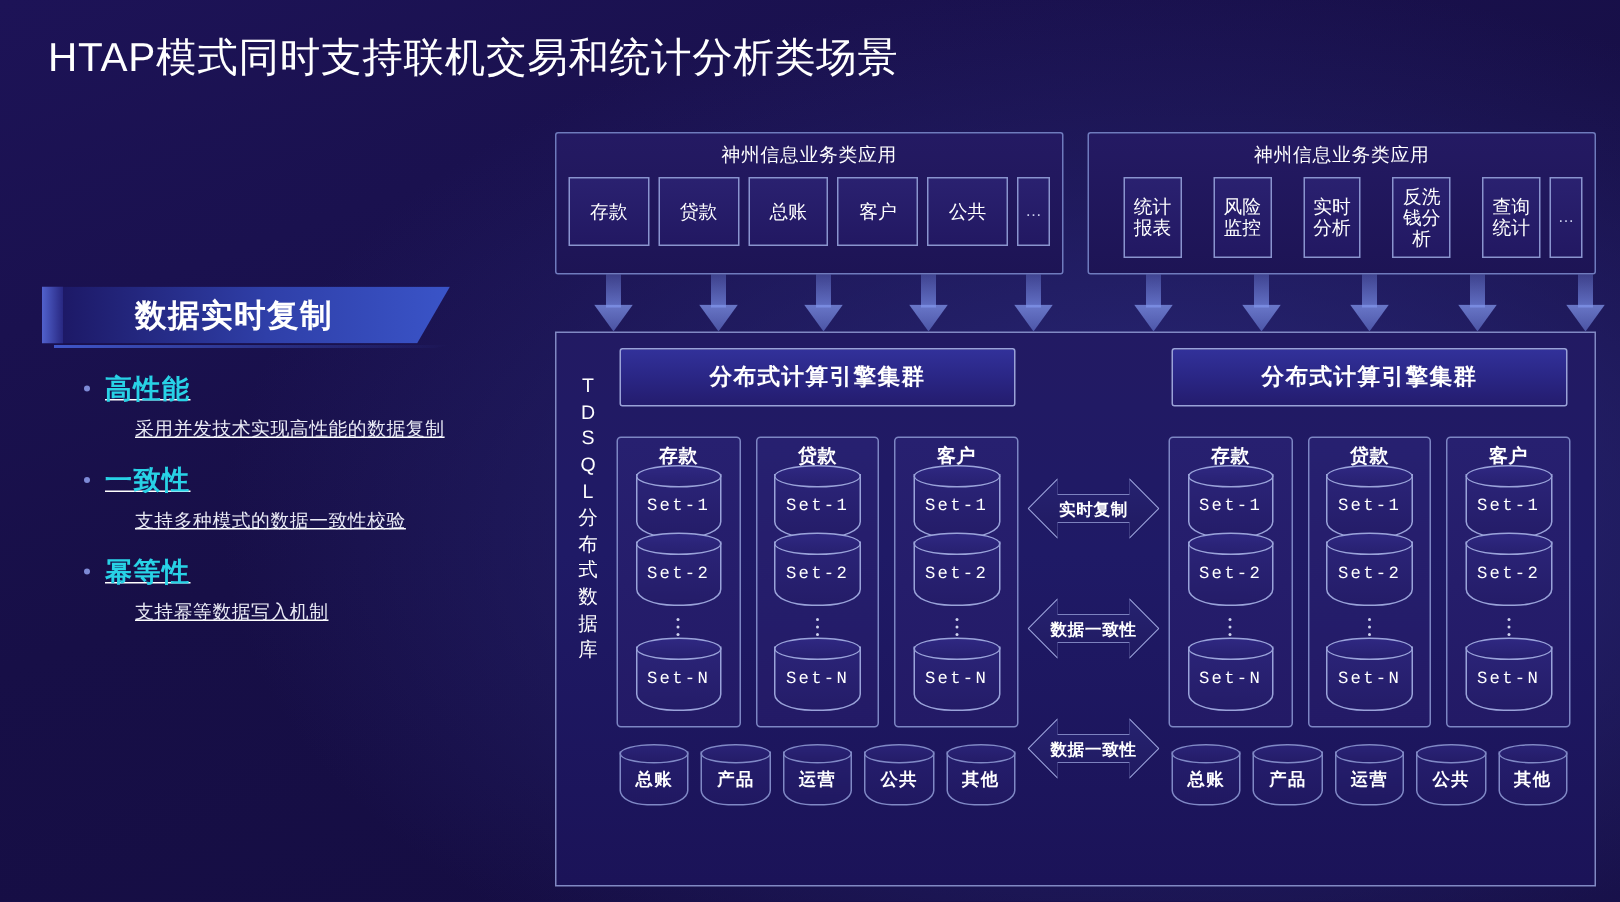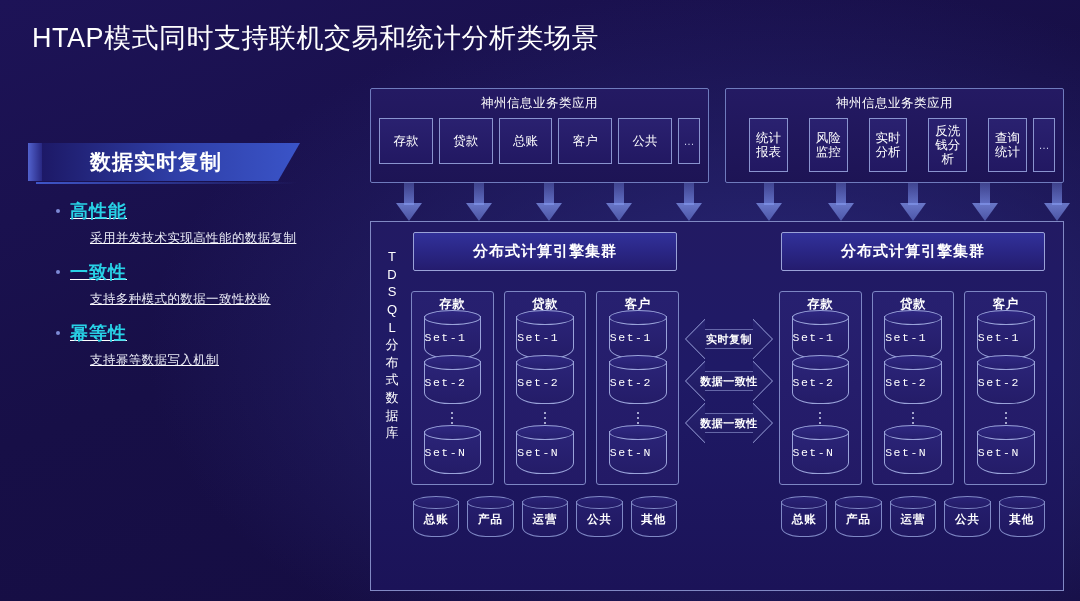--- a/index.html
+++ b/index.html
@@ -18,21 +18,21 @@
   .page-title{
     position:absolute; left:32px; top:20px;
     font-size:27px; font-weight:400; letter-spacing:.5px;
     color:#ffffff; white-space:nowrap;
   }
 
   
   .left-panel{ position:absolute; left:28px; top:143px; width:330px; }
   .banner{
     position:relative; height:38px; width:272px;
-    display:flex; align-items:center;
+    display:flex; align-items:center;margin-top:48px;
   }
   .banner-bg{
     position:absolute; inset:0;
     background:linear-gradient(90deg,#1b1560 0%, #2f3fa8 55%, #3a54c8 100%);
     clip-path: polygon(0 0, 100% 0, calc(100% - 22px) 100%, 0 100%);
   }
   .banner-edge{
     position:absolute; left:0; top:0; width:14px; height:100%;
     background:linear-gradient(90deg,#5b6fe0,#2a2a86);
     clip-path: polygon(0 0, 100% 0, 100% 100%, 0 100%);
@@ -116,21 +116,21 @@
     display:flex; flex-direction:column; align-items:center;
     padding-top:18px; gap:4px;
     font-size:13px; color:#ffffff; letter-spacing:0;
   }
   .vlabel span{ line-height:1.05; }
 
   .clusters{ flex:1; display:flex; align-items:flex-start; }
   .cluster{ flex:1; min-width:0; }
   .mid-arrows{
     width:92px; flex:none; padding-top:86px;
-    display:flex; flex-direction:column; align-items:center; 
+    display:flex; flex-direction:column; align-items:center; gap:38px;
   }
 
   .engine{
     border:1px solid #9aa2d8; border-radius:2px;
     background:linear-gradient(180deg,#32319a 0%,#2a2685 50%,#241c6e 100%);
     text-align:center; font-size:15px; font-weight:bold; color:#fff;
     padding:9px 4px; letter-spacing:1px;
     margin:0 6px 20px 6px;
   }
 
@@ -138,21 +138,21 @@
   .set-col{
     flex:1; border:1px solid #7d86c4; border-radius:3px;
     background:linear-gradient(180deg,#272070 0%,#231a66 100%);
     padding:4px 6px 8px 6px; text-align:center;
   }
   .set-col-title{ font-size:12.5px; color:#fff; font-weight:bold; margin-bottom:3px; letter-spacing:.5px;}
   .cyl{
     position:relative; height:43px; margin:0 auto 2px auto; width:84%;
     border:1px solid #9aa3da; border-radius:0 0 44% 44%/0 0 26% 26%;
     background:linear-gradient(180deg,#2b2478 0%,#241c68 100%);
-    display:flex; align-items:center; justify-content:flex-start;
+    display:flex; align-items:center; justify-content:center;
   }
   .cyl:before{
     content:""; position:absolute; left:-1px; right:-1px; top:-7px; height:13px;
     border:1px solid #9aa3da; border-radius:50%;
     background:linear-gradient(180deg,#2f2882,#272070);
   }
   .cyl span{
     position:relative; z-index:2;
     font-family:"Liberation Mono","DejaVu Sans Mono",monospace;
     font-size:11.5px; letter-spacing:1.5px; color:#ffffff;

